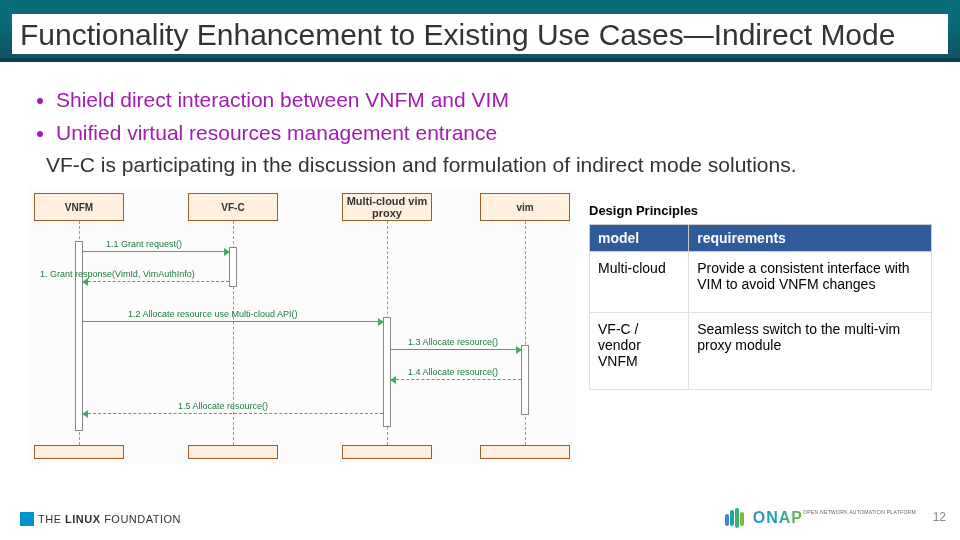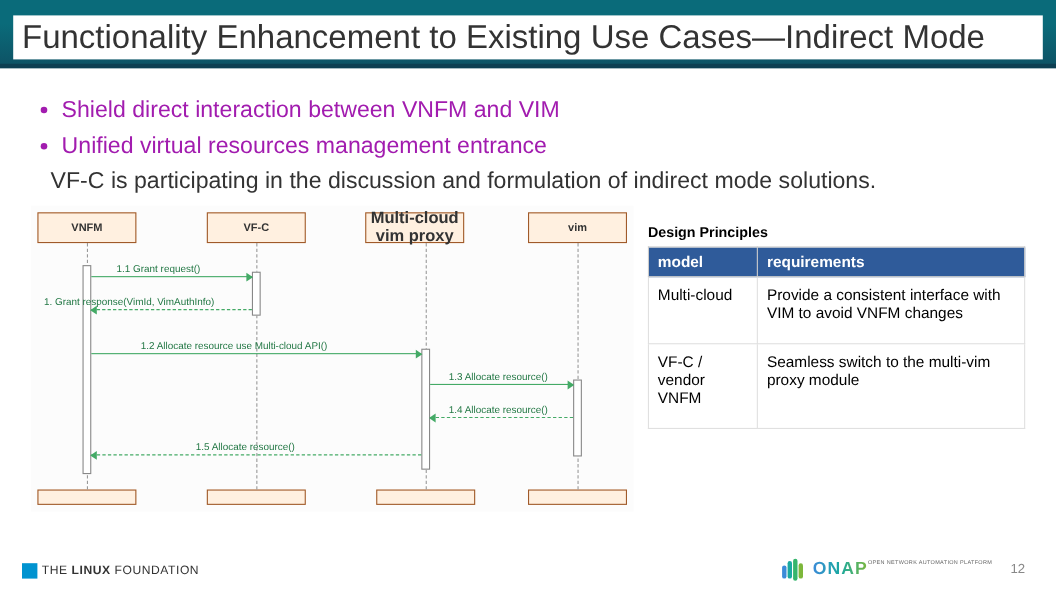--- a/index.html
+++ b/index.html
@@ -21,21 +21,21 @@
   .arrow { position:absolute; height:0; border-top:1px solid #4a6; }
   .arrow.dash { border-top:1px dashed #4a6; }
   .arrow-label { position:absolute; font-size:9px; color:#274; white-space:nowrap; }
   .arrowhead-r::after { content:""; position:absolute; right:-1px; top:-4px; border-left:6px solid #4a6; border-top:4px solid transparent; border-bottom:4px solid transparent; }
   .arrowhead-l::after { content:""; position:absolute; left:-1px; top:-4px; border-right:6px solid #4a6; border-top:4px solid transparent; border-bottom:4px solid transparent; }
   .right-col { flex:1; }
   .dp-title { font-weight:bold; font-size:13px; margin-top:16px; margin-bottom:6px; }
   table.dp { width:100%; border-collapse:collapse; font-size:14px; }
   table.dp th { background:#2f5b9a; color:#fff; text-align:left; padding:5px 8px; font-weight:bold; border:1px solid #ccc; }
   table.dp td { padding:8px 8px 20px 8px; border:1px solid #e0e0e0; vertical-align:top; }
-  .footer { position:absolute; bottom:10px; left:0; right:14px; height:26px;padding-left:36px; }
+  .footer { position:absolute; bottom:10px; left:0; right:0; height:26px;padding-left:36px; }
   .lf-logo { position:absolute; left:20px; bottom:4px; display:flex; align-items:center; gap:4px; }
   .lf-sq { width:14px; height:14px; background:#0093d0; }
   .lf-text { font-size:11px; font-weight:bold; letter-spacing:0.5px; color:#333; }
   .lf-text .thin { font-weight:300; }
   .onap-logo { position:absolute; right:44px; bottom:2px; display:flex; align-items:center; gap:6px; }
   .onap-shape { width:22px; height:20px; position:relative; }
   .onap-shape .bar { position:absolute; width:4px; border-radius:2px; }
   .onap-text { display:flex; flex-direction:row; }
   .onap-main { font-size:16px; font-weight:800; letter-spacing:1px; background:linear-gradient(90deg,#3b8bd8,#1aa9a0,#7db73b); -webkit-background-clip:text; background-clip:text; color:transparent; }
   .onap-sub { font-size:5px; letter-spacing:0.3px; color:#666; }
@@ -54,21 +54,21 @@
     <li>Unified virtual resources management entrance</li>
   </ul>
   <div class="note">VF-C is participating in the discussion and formulation of indirect mode solutions.</div>
 
   <div class="content-row">
 
     <div class="diagram">
 
       <div class="lifeline-box" style="left:6px">VNFM</div>
       <div class="lifeline-box" style="left:160px">VF-C</div>
-      <div class="lifeline-box" style="left:304px;font-size:15px;line-height:1.1">Multi-cloud vim proxy</div>
+      <div class="lifeline-box" style="left:314px;font-size:11px;line-height:1.1">Multi-cloud vim proxy</div>
       <div class="lifeline-box" style="left:452px">vim</div>
 
       <div class="ll-bottom" style="left:6px"></div>
       <div class="ll-bottom" style="left:160px"></div>
       <div class="ll-bottom" style="left:314px"></div>
       <div class="ll-bottom" style="left:452px"></div>
 
       <div class="lifeline" style="left:51px"></div>
       <div class="lifeline" style="left:205px"></div>
       <div class="lifeline" style="left:359px"></div>

